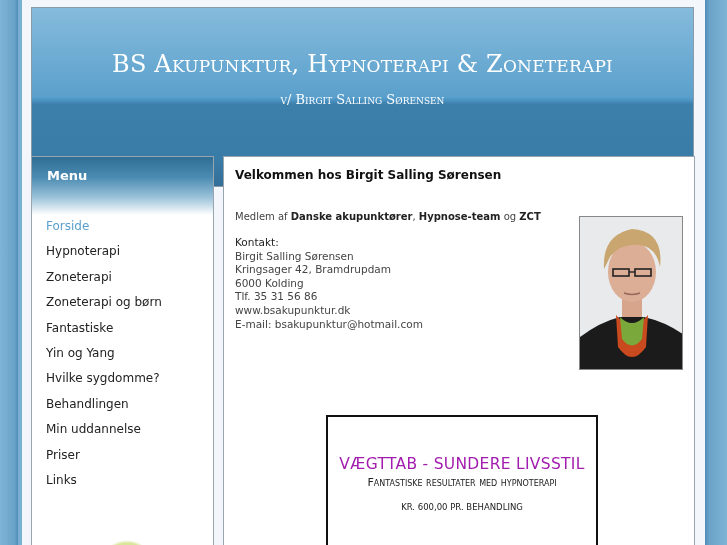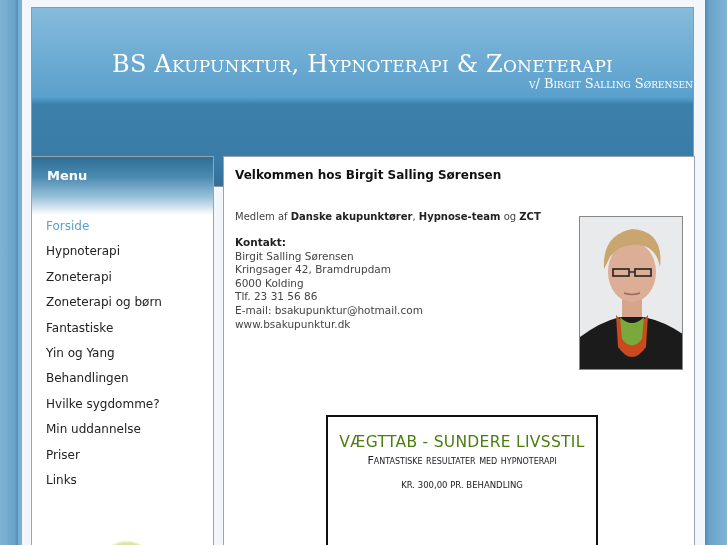--- a/index.html
+++ b/index.html
@@ -22,21 +22,21 @@
     border:1px solid #8a9aa8;
     background:linear-gradient(to bottom,#86bbdc 0%,#5aa0cc 50%,#4a92c2 52%,#3d7fab 54%,#3a7ca8 85%,#336f98 100%);
     box-sizing:border-box;
   }
   .site-title {
     position:absolute; left:0; right:0; top:42px; text-align:center;
     color:#fff; font-family:"DejaVu Serif", serif; font-size:24px;
     font-variant:small-caps; letter-spacing:0.2px;
   }
   .site-sub {
-    position:absolute; left:0; right:0; top:68px; text-align:right;
+    position:absolute; left:0; right:0; top:84px; text-align:center;
     color:#fff; font-family:"DejaVu Serif", serif; font-size:13px;
     font-variant:small-caps;
   }
   .sidebar {
     position:absolute; left:9px; top:156px; width:183px; height:400px;
     border:1px solid #9aa4ad; background:#fff; box-sizing:border-box;
   }
   .menu-head {
     height:58px;
     background:linear-gradient(to bottom,#2f6f96 0%,#4b8bb2 35%,#9cc3da 70%,#ffffff 100%);
@@ -53,31 +53,31 @@
     border-radius:50% 50% 0 0; background:radial-gradient(ellipse at 50% 100%,#c3d86a,#d9e79c 60%,transparent 70%);
   }
   .content {
     position:absolute; left:201px; top:156px; width:472px; height:400px;
     border:1px solid #9aa4ad; background:#fff; box-sizing:border-box;
   }
   .welcome { position:absolute; left:11px; top:11px; font-size:12px; font-weight:bold; color:#111;text-align:right; }
   .member { position:absolute; left:11px; top:54px; font-size:10px; color:#444; }
   .member b { color:#222; }
   .contact { position:absolute; left:11px; top:79px; font-size:10.5px; color:#444; line-height:13.6px; }
-  .contact .lbl { font-weight:bold; color:#222; }
+  .contact .lbl { font-weight:normal; color:#222; }
   .photo {
     position:absolute; left:355px; top:59px; width:104px; height:154px;
     border:1px solid #888; box-sizing:border-box; overflow:hidden;
     background:#e9ecee;
   }
   .ad {
     position:absolute; left:102px; top:258px; width:272px; height:160px;
     border:2px solid #111; box-sizing:border-box; background:#fff; text-align:center;
   }
-  .ad-t1 { margin-top:16px; font-size:15.5px; color:#4d7c0f; letter-spacing:0.3px; }
+  .ad-t1 { margin-top:38px; font-size:15.5px; color:#a21caf; letter-spacing:0.3px; }
   .ad-t2 { margin-top:3px; font-size:11px; color:#222; font-variant:small-caps; }
   .ad-t3 { margin-top:13px; font-size:8.5px; color:#222; }
 </style>
 </head>
 <body>
 
 <div class="edge-l"></div>
 <div class="edge-r"></div>
 
 <div class="page">
@@ -89,57 +89,57 @@
   <div class="sidebar">
     <div class="menu-head"></div>
     <div class="menu-title">Menu</div>
     <ul class="menu-list">
       <li class="active">Forside</li>
       <li>Hypnoterapi</li>
       <li>Zoneterapi</li>
       <li>Zoneterapi og børn</li>
       <li>Fantastiske</li>
       <li>Yin og Yang</li>
+      <li>Hvilke sygdomme?</li>
       <li>Behandlingen</li>
-      <li>Hvilke sygdomme?</li>
       <li>Min uddannelse</li>
       <li>Priser</li>
       <li>Links</li>
     </ul>
     <div class="badge-img"></div>
   </div>
 
   <div class="content">
     <div class="welcome">Velkommen hos Birgit Salling Sørensen</div>
     <div class="member">
       <span>Medlem af </span><b>Danske akupunktører</b><span>, </span><b>Hypnose-team</b><span> og </span><b>ZCT</b>
     </div>
     <div class="contact">
       <div class="lbl">Kontakt:</div>
       <div>Birgit Salling Sørensen</div>
       <div>Kringsager 42, Bramdrupdam</div>
       <div>6000 Kolding</div>
-      <div>Tlf. 23 31 56 86</div>
+      <div>Tlf. 35 31 56 86</div>
+      <div>www.bsakupunktur.dk</div>
       <div>E-mail: bsakupunktur@hotmail.com</div>
-      <div>www.bsakupunktur.dk</div>
     </div>
     <div class="photo">
       <svg width="104" height="154" viewBox="0 0 104 154">
         <rect width="104" height="154" fill="#e8eaec"></rect>
         <path d="M0 154 L0 120 Q20 105 40 100 L64 100 Q86 105 104 118 L104 154 Z" fill="#1b1b1b"></path>
         <path d="M36 98 Q52 118 68 98 L66 130 Q52 150 38 130 Z" fill="#c84a1e"></path>
         <path d="M40 100 Q52 112 64 100 L62 122 Q52 135 42 122 Z" fill="#7aa83a"></path>
         <rect x="42" y="70" width="20" height="30" fill="#d6a58c"></rect>
         <ellipse cx="52" cy="55" rx="24" ry="30" fill="#dcae96"></ellipse>
         <path d="M24 52 Q22 18 52 12 Q84 14 80 50 Q76 30 60 28 Q40 26 30 40 Z" fill="#c9a670"></path>
         <rect x="33" y="52" width="16" height="7" fill="none" stroke="#222" stroke-width="1.6"></rect>
         <rect x="55" y="52" width="16" height="7" fill="none" stroke="#222" stroke-width="1.6"></rect>
         <line x1="49" y1="55" x2="55" y2="55" stroke="#222" stroke-width="1.4"></line>
         <path d="M44 76 Q52 79 60 76" stroke="#9a6a5e" stroke-width="1.4" fill="none"></path>
       </svg>
     </div>
     <div class="ad">
       <div class="ad-t1">VÆGTTAB - SUNDERE LIVSSTIL</div>
       <div class="ad-t2">Fantastiske resultater med hypnoterapi</div>
-      <div class="ad-t3">KR. 300,00 PR. BEHANDLING</div>
+      <div class="ad-t3">KR. 600,00 PR. BEHANDLING</div>
     </div>
   </div>
 </div>
 
 </body></html>

